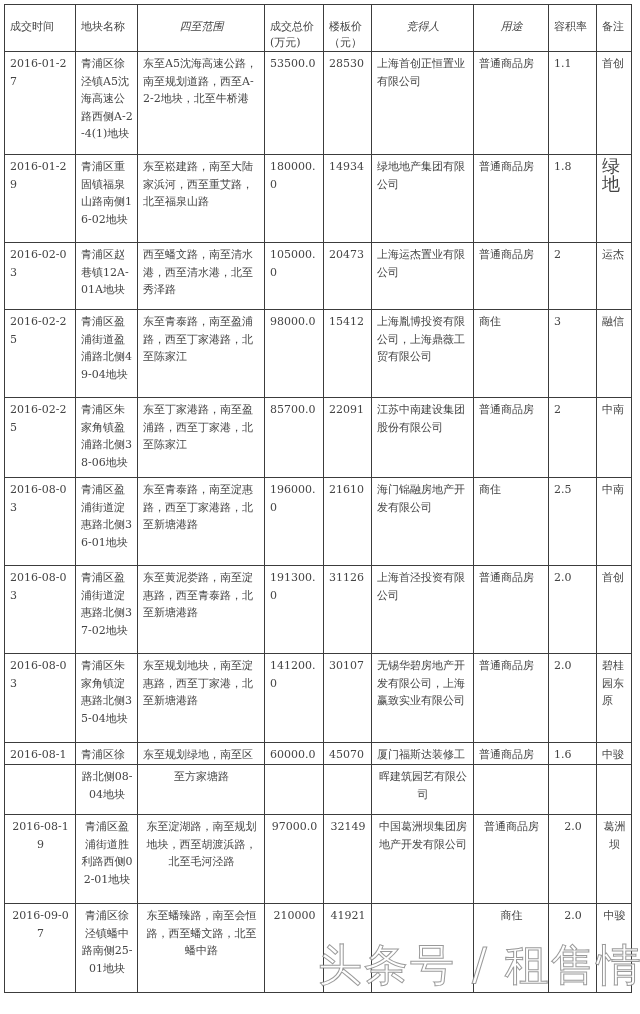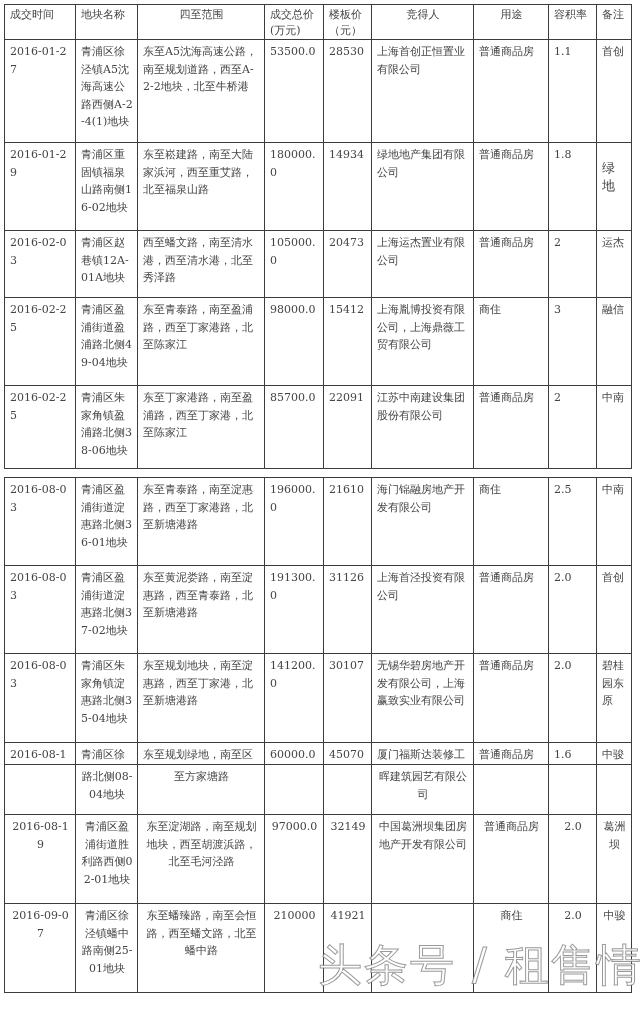--- a/index.html
+++ b/index.html
@@ -1,26 +1,26 @@
 <!DOCTYPE html>
 <html><head>
 <meta charset="utf-8">
 <style>
   html, body { margin: 0; padding: 0; background: #ffffff; }
   body { width: 640px; height: 1014px; position: relative; overflow: hidden;
          font-family: "DejaVu Serif", "Liberation Serif", serif; color: #3a3a3a; }
   .tbl { position: absolute; left: 4px; border-collapse: collapse; table-layout: fixed; background: #fff; }
   .tbl td { border: 1px solid #3c3c3c; vertical-align: top; padding: 3px 4px 0 5px;
             font-size: 11px; line-height: 17.5px; color: #444; word-break: break-all; overflow: hidden; }
-  .tbl tr.hdr td { line-height: 16px; padding-top: 2px; }
+  .tbl tr.hdr td { line-height: 16px; padding-top: 14px; }
   .c1 { width: 71px; } .c2 { width: 62px; } .c3 { width: 127px; } .c4 { width: 59px; }
   .c5 { width: 48px; } .c6 { width: 102px; } .c7 { width: 75px; } .c8 { width: 48px; } .c9 { width: 35px; }
-  .center { text-align: center; }
+  .center { text-align: center; font-style: italic; }
   .note { font-family: "DejaVu Sans", "Liberation Sans", sans-serif; font-size: 11px; }
-  .note.big { font-size: 13px; padding-top: 16px; }
+  .note.big { font-size: 18px; padding-top: 2px; }
   .watermark { position: absolute; left: 318px; top: 936px; font-family: "DejaVu Sans", "Liberation Sans", sans-serif;
                font-size: 44px; letter-spacing: 2px; color: rgba(255,255,255,0.92);
                -webkit-text-stroke: 1px rgba(120,120,120,0.75); white-space: nowrap; pointer-events: none; }
 </style>
 </head>
 <body>
 
 <table class="tbl" style="top:4px;">
   <colgroup>
       <col class="c1">

